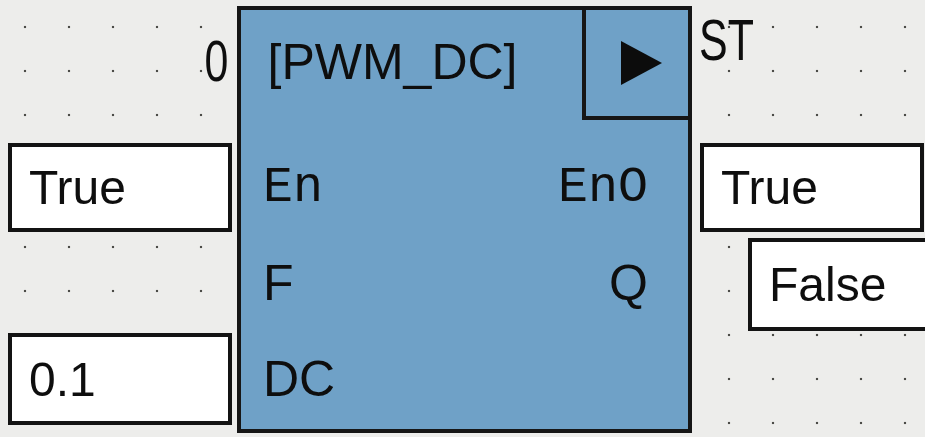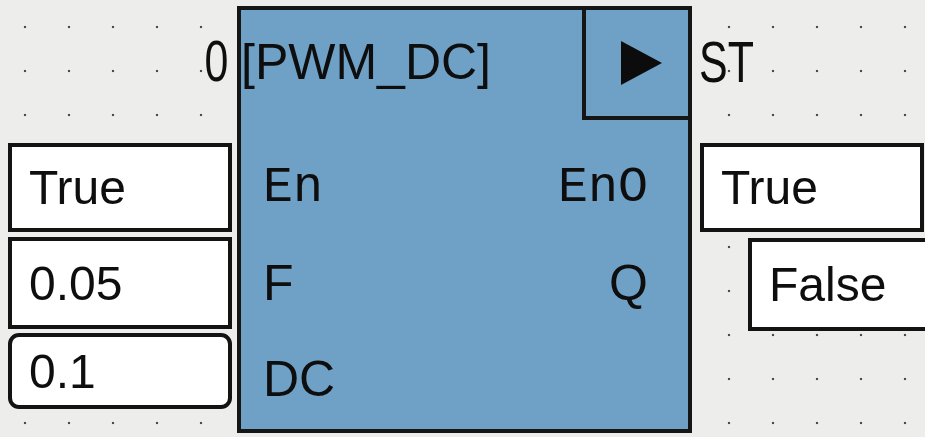--- a/index.html
+++ b/index.html
@@ -21,21 +21,21 @@
     width: 455px; height: 427px;
     background: #6FA1C7;
     border: 4px solid #161616;
     box-sizing: border-box;
     cursor: default;
   }
   .title-row {
     position: absolute;
     left: 241px; top: 10px;
     width: 303px; height: 104px;
-    display: flex; align-items: center; 
+    display: flex; align-items: center; justify-content: center;
     font-size: 50px;
     white-space: nowrap;
   }
   .play-btn {
     position: absolute;
     left: 582px; top: 6px;
     width: 110px; height: 114px;
     background: #6FA1C7;
     border: 4px solid #161616;
     box-sizing: border-box;
@@ -54,21 +54,21 @@
     left: 0; top: 6px;
     width: 228px; height: 108px;
     display: flex; align-items: center; justify-content: flex-end;
     font-size: 58px;
   }
   .exec-order span { display: inline-block; transform: scaleX(0.74); transform-origin: 100% 50%; }
   .lang-badge {
     position: absolute;
     left: 699px; top: 6px;
     height: 110px;
-    display: flex; align-items: center;
+    display: flex; 
     font-size: 58px;
   }
   .lang-badge span { display: inline-block; transform: scaleX(0.74); transform-origin: 0 50%; }
   .pin {
     position: absolute;
     height: 92px;
     display: flex; align-items: center;
     font-size: 50px;
     white-space: nowrap;
   }
@@ -85,21 +85,21 @@
     display: flex; align-items: center;
     padding-left: 17px;
     font-size: 48px;
     cursor: text;
     white-space: nowrap;
   }
   .in-col  { left: 8px;   width: 224px; }
   .out-col { left: 700px; width: 224px; }
   .ib1 { top: 143px; height: 89px; }
   .ib2 { top: 237px; height: 92px; }
-  .ib3 { top: 333px; height: 76px; border-radius: 11px; }
+  .ib3 { top: 333px; height: 92px; }
   .ob1 { top: 143px; height: 89px; }
   .ob2 { top: 238px; height: 93px; margin-left: 48px; }
 </style>
 </head>
 <body>
 
 <div class="canvas">
 
   <div class="exec-order">
     <span>0</span>
@@ -132,23 +132,20 @@
   <div class="pin left row3">
     <span>DC</span>
   </div>
   <div class="pin right row2">
     <span>Q</span>
   </div>
 
   <div class="vbox in-col ib1">
     <span>True</span>
   </div>
-  <div class="vbox in-col ib2">
-    <span>0.05</span>
-  </div>
   <div class="vbox in-col ib3">
     <span>0.1</span>
   </div>
 
   <div class="vbox out-col ob1">
     <span>True</span>
   </div>
   <div class="vbox out-col ob2">
     <span>False</span>
   </div>

